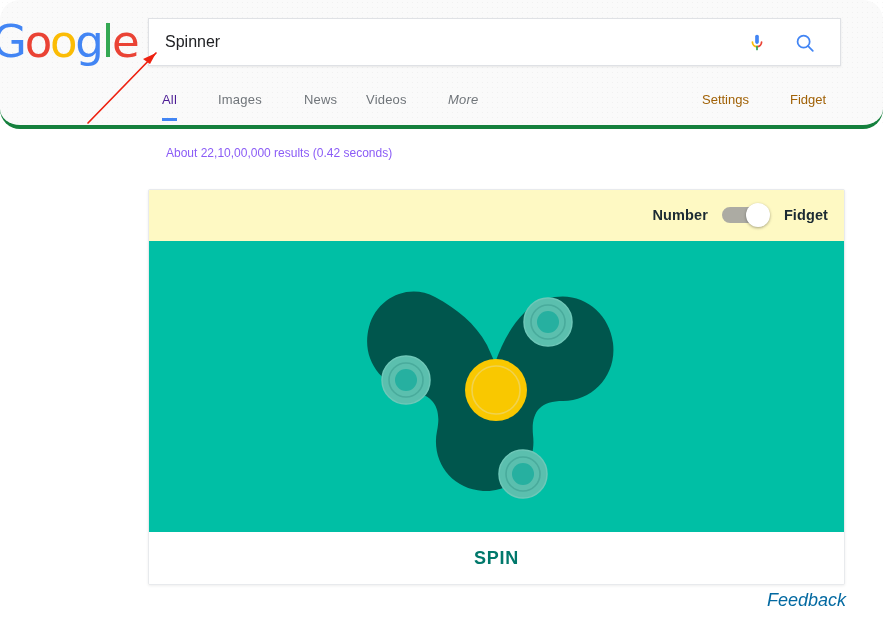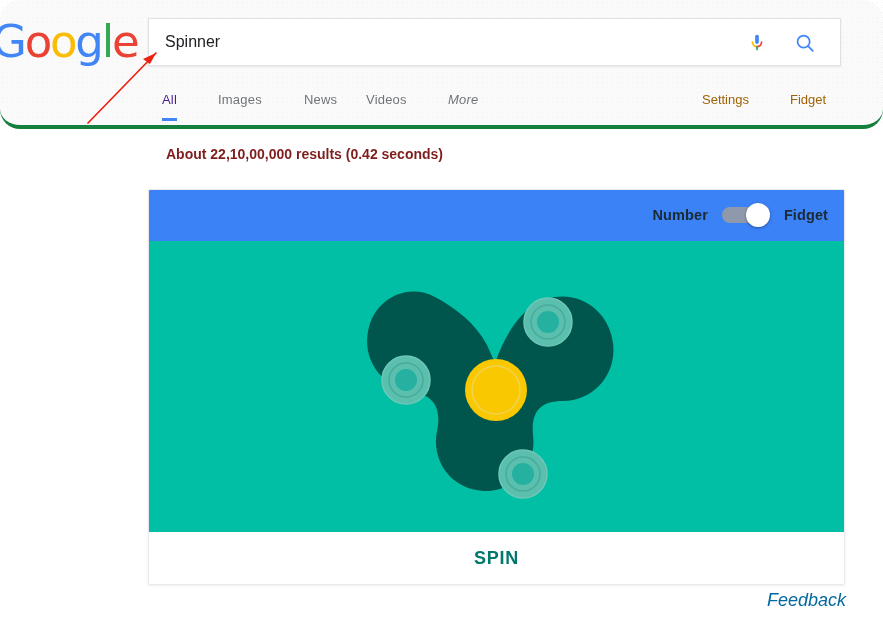--- a/index.html
+++ b/index.html
@@ -123,42 +123,41 @@
     left: 80px; top: 45px;
     width: 90px; height: 85px;
     z-index: 6;
     pointer-events: none;
   }
 
   
   .result-stats {
     position: absolute;
     left: 166px; top: 146px;
-    font-size: 14px;
-    color: #7f1d1d;
-    font-weight: bold;
+    font-size: 12px;
+    color: #8b5cf6;
   }
 
   
   .card {
     position: absolute;
     left: 148px; top: 189px;
     width: 697px; height: 396px;
     background: #ffffff;
     border: 1px solid #e8eaed;
     border-radius: 2px;
     box-shadow: 0 1px 3px rgba(0,0,0,0.07);
     overflow: hidden;
   }
 
   .card-top {
     position: absolute;
     left: 0; top: 0;
     width: 100%; height: 51px;
-    background: #3b82f6;
+    background: #fef9c3;
     text-align: right;
   }
   .toggle-group {
     position: absolute;
     right: 16px; top: 9px;
     display: flex;
     align-items: center;
     height: 32px;
   }
   .toggle-label {

